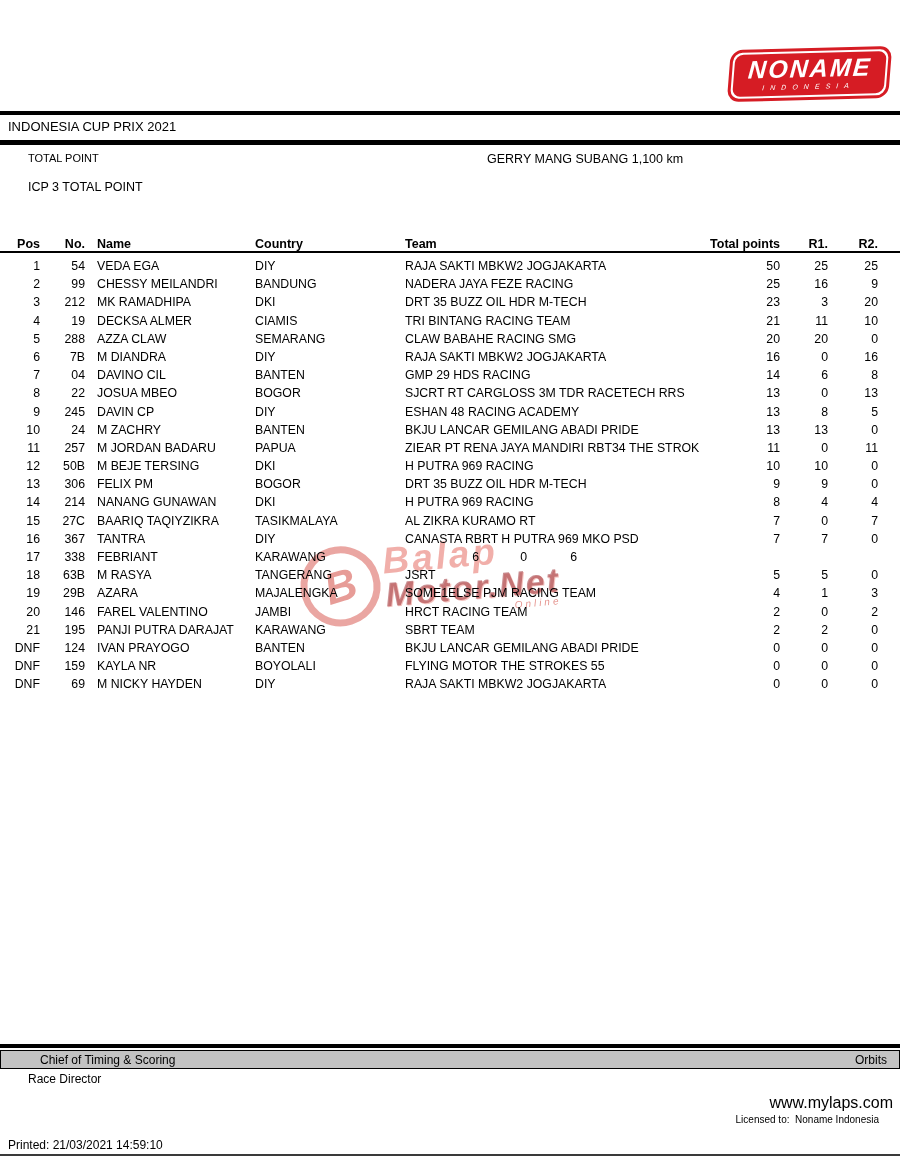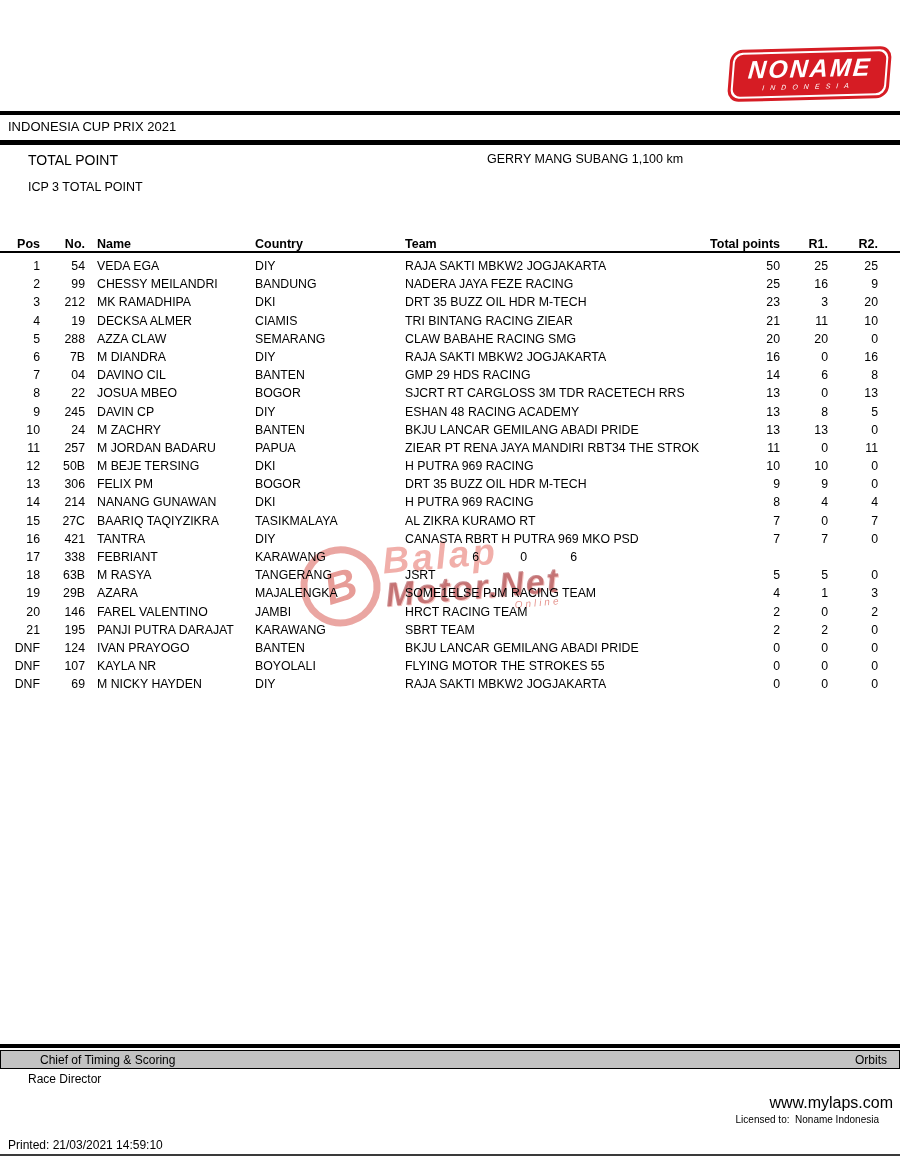--- a/index.html
+++ b/index.html
@@ -10,21 +10,21 @@
 
   
   .logo-outer{position:absolute;top:48px;right:10px;transform:skewX(-6deg) rotate(-1.5deg);
               border:3px solid #d61c24;border-radius:12px;padding:2px;background:#fff;}
   .logo-inner{background:#d61c24;border-radius:8px;padding:3px 14px 4px 14px;text-align:center;}
   .logo-word{font-size:25px;line-height:25px;font-weight:800;font-style:italic;color:#fff;letter-spacing:2px;}
   .logo-sub{font-size:7px;line-height:8px;color:#fff;font-style:italic;letter-spacing:6px;margin-top:2px;}
 
   
   .t-event{top:119px;left:8px;font-size:13px;}
-  .t-report{top:152px;left:28px;font-size:14px;}
+  .t-report{top:152px;left:28px;font-size:11px;}
   .t-track{top:152px;left:487px;font-size:12.5px;}
   .t-session{top:180px;left:28px;font-size:12.5px;}
 
   
   .thead{position:absolute;left:8px;top:237px;width:878px;display:flex;font-weight:bold;font-size:12.5px;z-index:2;}
   .tbody{position:absolute;left:8px;top:257px;width:878px;z-index:2;}
   .row{display:flex;height:18.2px;line-height:18.2px;font-size:12.3px;}
   .c{white-space:nowrap;overflow:hidden;flex:none;}
   .c.pos{width:32px;text-align:right;}
   .c.no{width:45px;text-align:right;}
@@ -126,21 +126,21 @@
         <div class="c team">DRT 35 BUZZ OIL HDR M-TECH</div>
         <div class="c total">23</div>
         <div class="c r1">3</div>
         <div class="c r2">20</div>
       </div>
       <div class="row">
         <div class="c pos">4</div>
         <div class="c no">19</div>
         <div class="c name">DECKSA ALMER</div>
         <div class="c country">CIAMIS</div>
-        <div class="c team">TRI BINTANG RACING ZIEAR</div>
+        <div class="c team">TRI BINTANG RACING TEAM</div>
         <div class="c total">21</div>
         <div class="c r1">11</div>
         <div class="c r2">10</div>
       </div>
       <div class="row">
         <div class="c pos">5</div>
         <div class="c no">288</div>
         <div class="c name">AZZA CLAW</div>
         <div class="c country">SEMARANG</div>
         <div class="c team">CLAW BABAHE RACING SMG</div>
@@ -243,21 +243,21 @@
         <div class="c no">27C</div>
         <div class="c name">BAARIQ TAQIYZIKRA</div>
         <div class="c country">TASIKMALAYA</div>
         <div class="c team">AL ZIKRA KURAMO RT</div>
         <div class="c total">7</div>
         <div class="c r1">0</div>
         <div class="c r2">7</div>
       </div>
       <div class="row">
         <div class="c pos">16</div>
-        <div class="c no">421</div>
+        <div class="c no">367</div>
         <div class="c name">TANTRA</div>
         <div class="c country">DIY</div>
         <div class="c team">CANASTA RBRT H PUTRA 969 MKO PSD</div>
         <div class="c total">7</div>
         <div class="c r1">7</div>
         <div class="c r2">0</div>
       </div>
       <div class="row">
         <div class="c pos">17</div>
         <div class="c no">338</div>
@@ -312,21 +312,21 @@
         <div class="c no">124</div>
         <div class="c name">IVAN PRAYOGO</div>
         <div class="c country">BANTEN</div>
         <div class="c team">BKJU LANCAR GEMILANG ABADI PRIDE</div>
         <div class="c total">0</div>
         <div class="c r1">0</div>
         <div class="c r2">0</div>
       </div>
       <div class="row">
         <div class="c pos">DNF</div>
-        <div class="c no">107</div>
+        <div class="c no">159</div>
         <div class="c name">KAYLA NR</div>
         <div class="c country">BOYOLALI</div>
         <div class="c team">FLYING MOTOR THE STROKES 55</div>
         <div class="c total">0</div>
         <div class="c r1">0</div>
         <div class="c r2">0</div>
       </div>
       <div class="row">
         <div class="c pos">DNF</div>
         <div class="c no">69</div>

